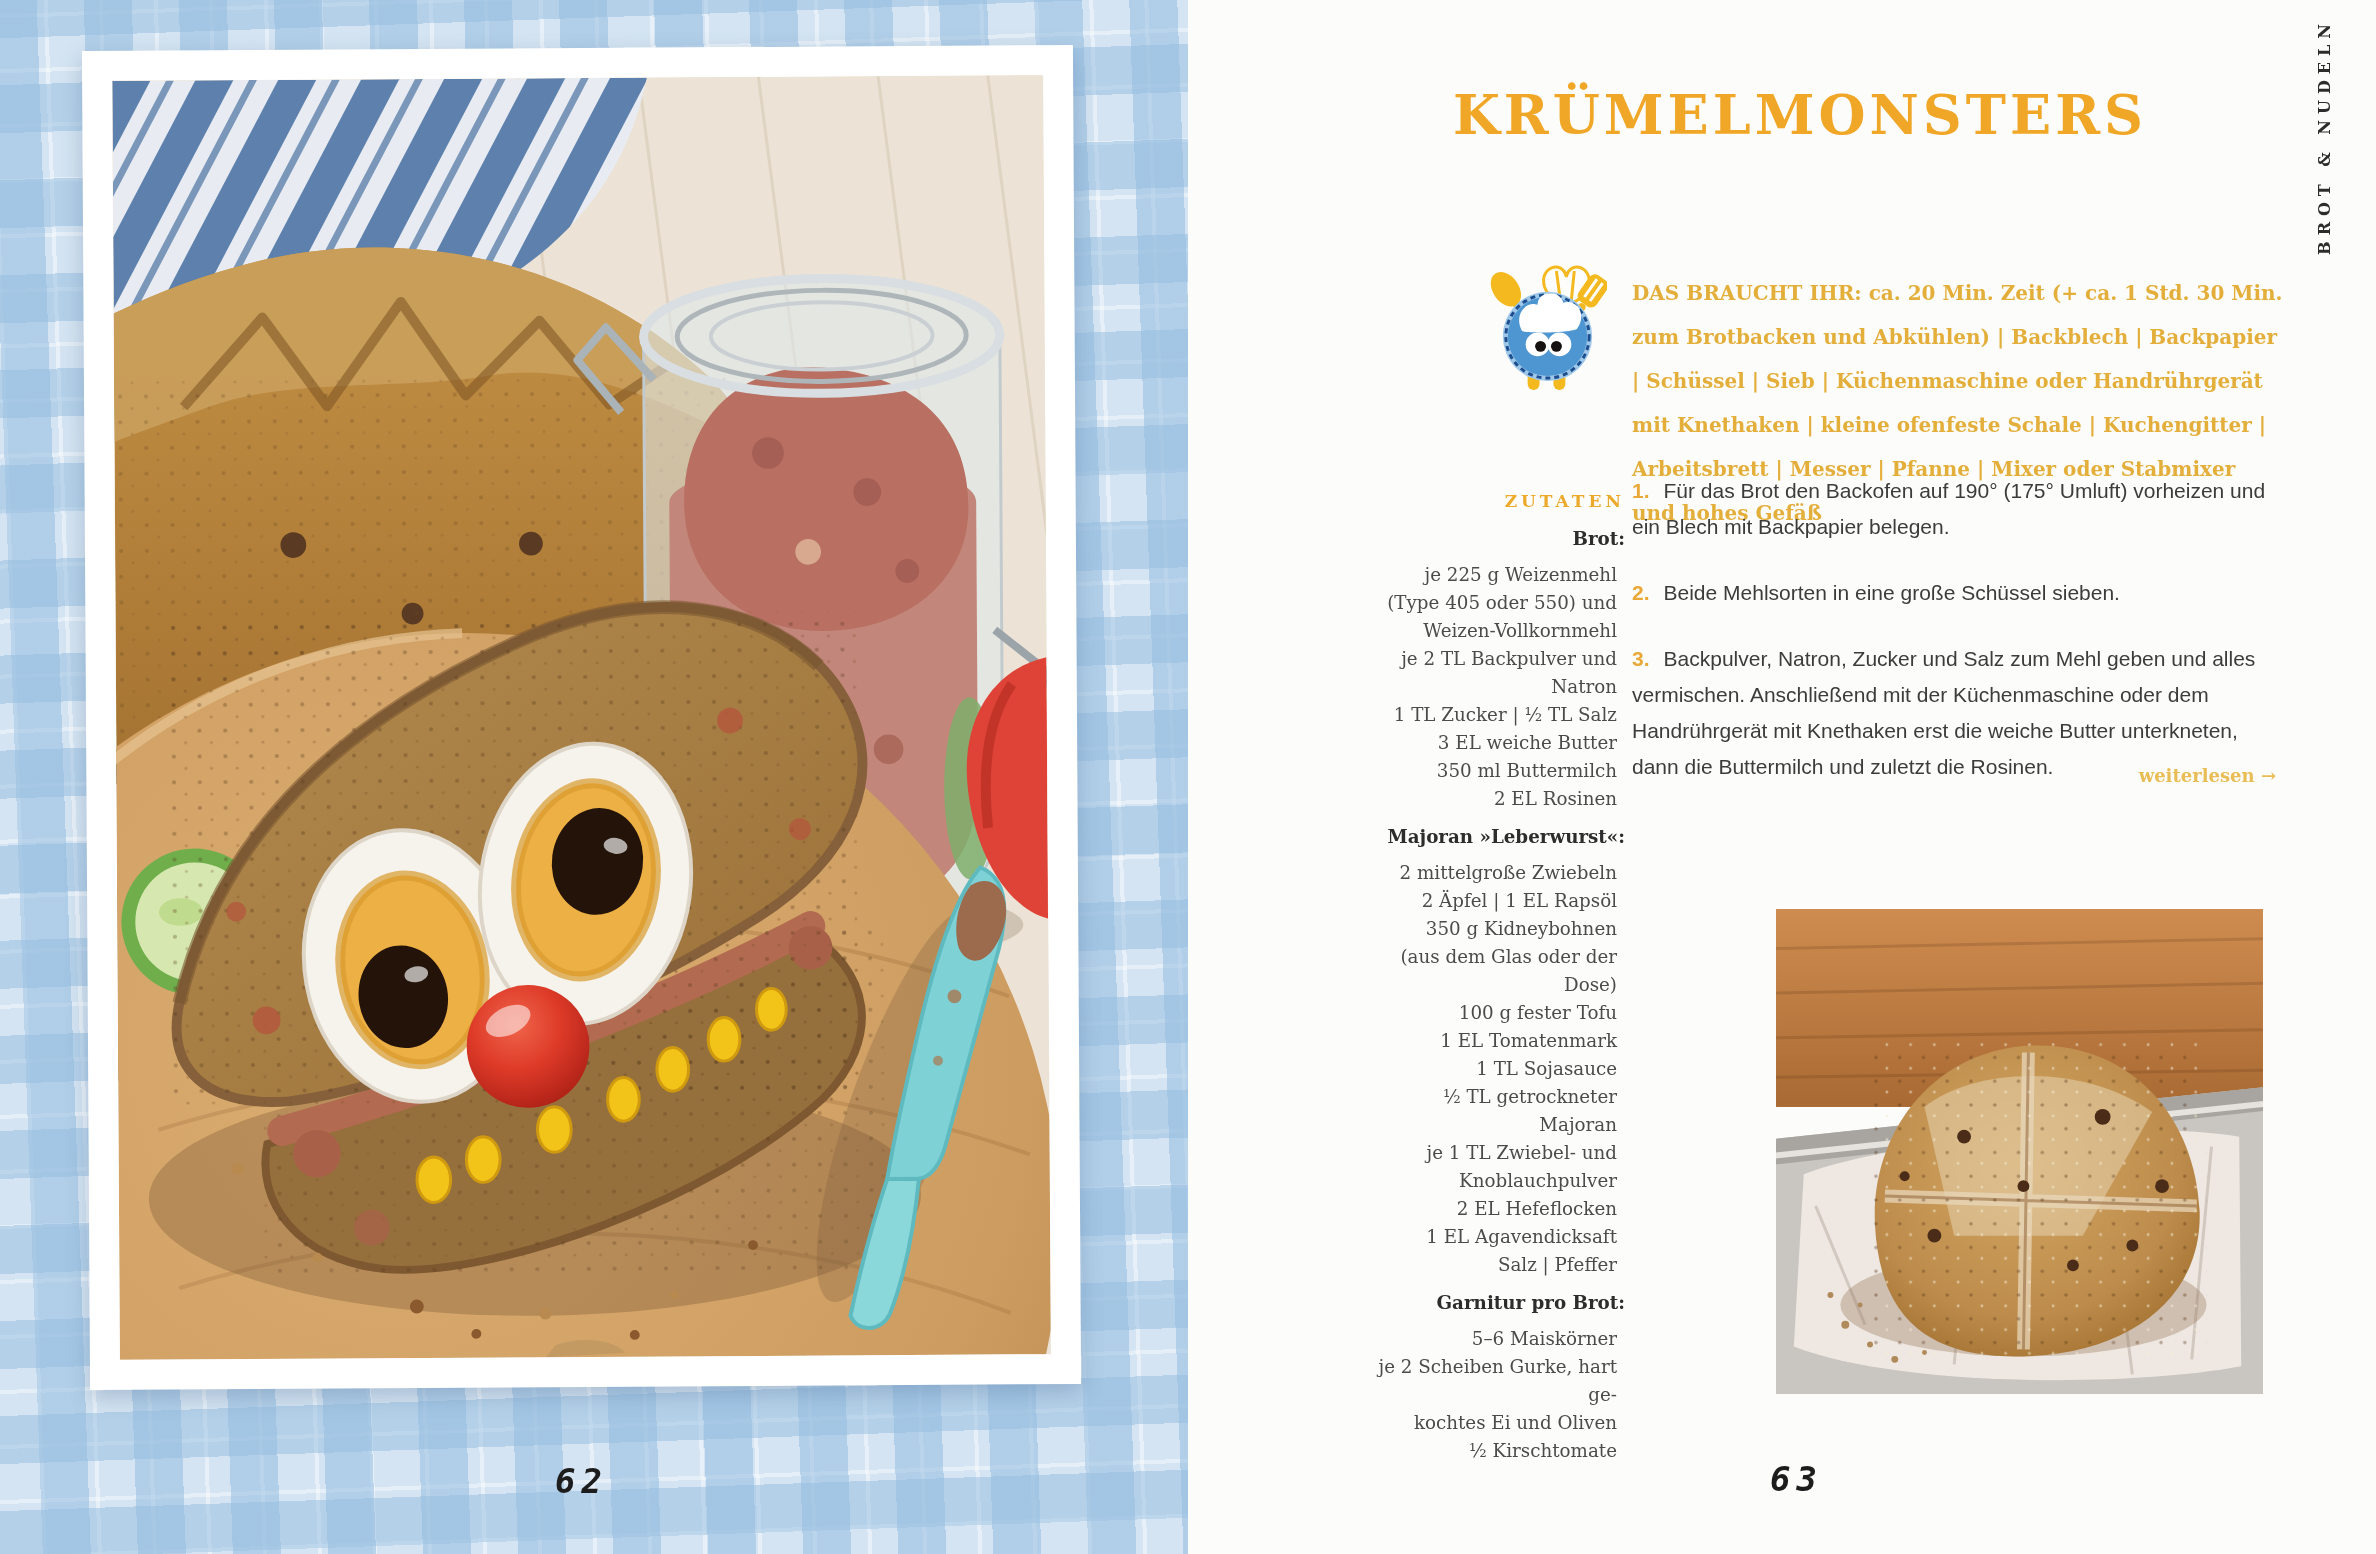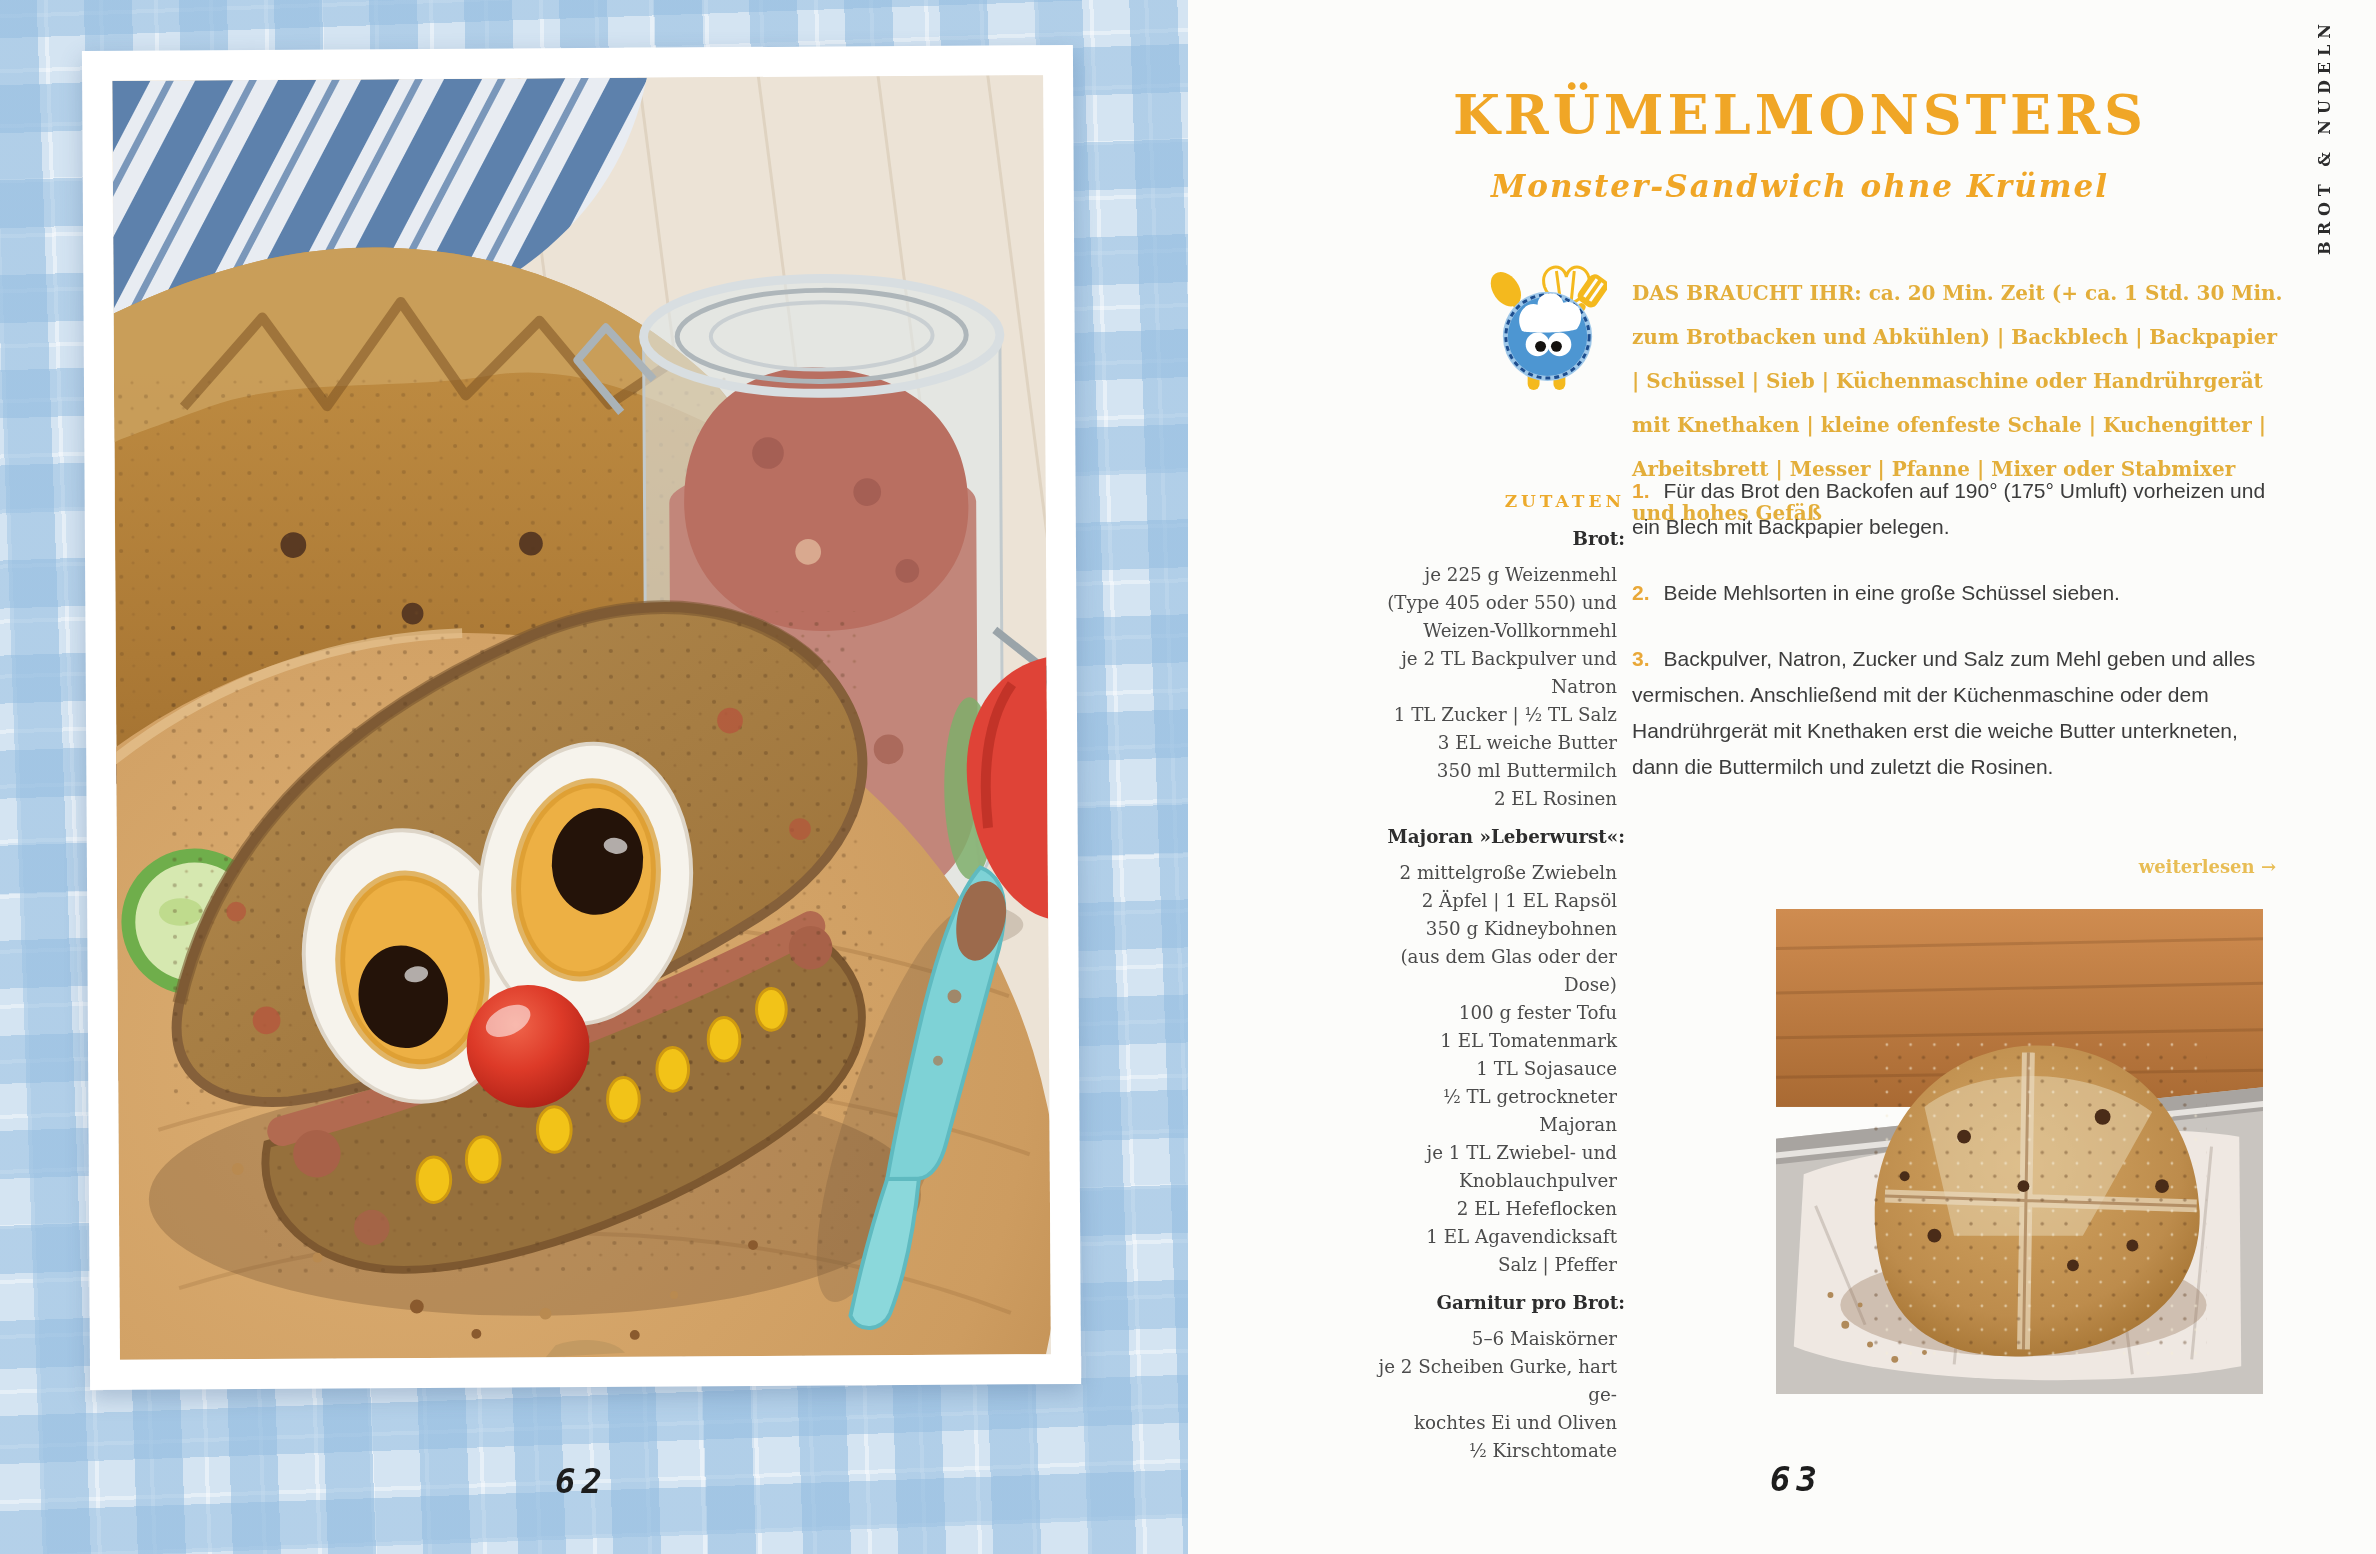--- a/index.html
+++ b/index.html
@@ -37,21 +37,21 @@
     font-size:18.3px;line-height:28px;color:#4b4b4b;}
   .zutaten-heading{font-weight:bold;font-size:17px;letter-spacing:4px;color:#ecaa2c;margin-bottom:10px;}
   .ing-group{margin-top:10px;}
   .ing-group:first-of-type{margin-top:0;}
   .ing-title{font-weight:bold;color:#2d2d2d;}
   .ing-list{list-style:none;margin:8px;padding:0;}
   .steps-col{position:absolute;left:444px;top:473px;width:651px;
     font-family:"Liberation Sans", sans-serif;font-size:21px;line-height:36px;color:#3c3c3c;}
   .step{margin:0 0 30px 0;}
   .step-num{font-weight:bold;color:#e9a838;margin-right:14px;}
-  .read-more{position:absolute;left:444px;top:856px;width:644px;text-align:right;
+  .read-more{position:absolute;left:444px;top:765px;width:644px;text-align:right;
     font-weight:bold;font-size:18px;color:#e8bd55;cursor:pointer;}
   .bread-photo{position:absolute;left:588px;top:909px;width:487px;height:485px;overflow:hidden;}
   svg{display:block;}
 </style>
 </head>
 <body>
 
 <div class="spread">
 
   <div class="page-left">
@@ -245,21 +245,20 @@
     </div>
 
     <div class="pagenum pagenum-left">62</div>
   </div>
 
   <div class="page-right">
 
     <div class="side-label">BROT &amp; NUDELN</div>
 
     <h1 class="recipe-title" style="margin:0;">KRÜMELMONSTERS</h1>
-    <div class="recipe-subtitle">Monster-Sandwich ohne Krümel</div>
 
     <div class="chef-icon">
       <svg width="119" height="133" viewBox="0 0 120 134">
         <g fill="#f4b91e">
           <g transform="rotate(-35 30 40)">
               <ellipse cx="28" cy="22" rx="13" ry="19"></ellipse>
               <rect x="24" y="38" width="8" height="34" rx="4"></rect>
             </g>
           <g transform="translate(57 2)" stroke="#f4b91e" stroke-width="3" fill="none">
             <path d="M0,22 C-6,2 18,-6 22,12 C26,-6 50,2 44,22 C40,34 26,40 22,40 C18,40 4,34 0,22 Z" fill="#fdfdfb"></path>

